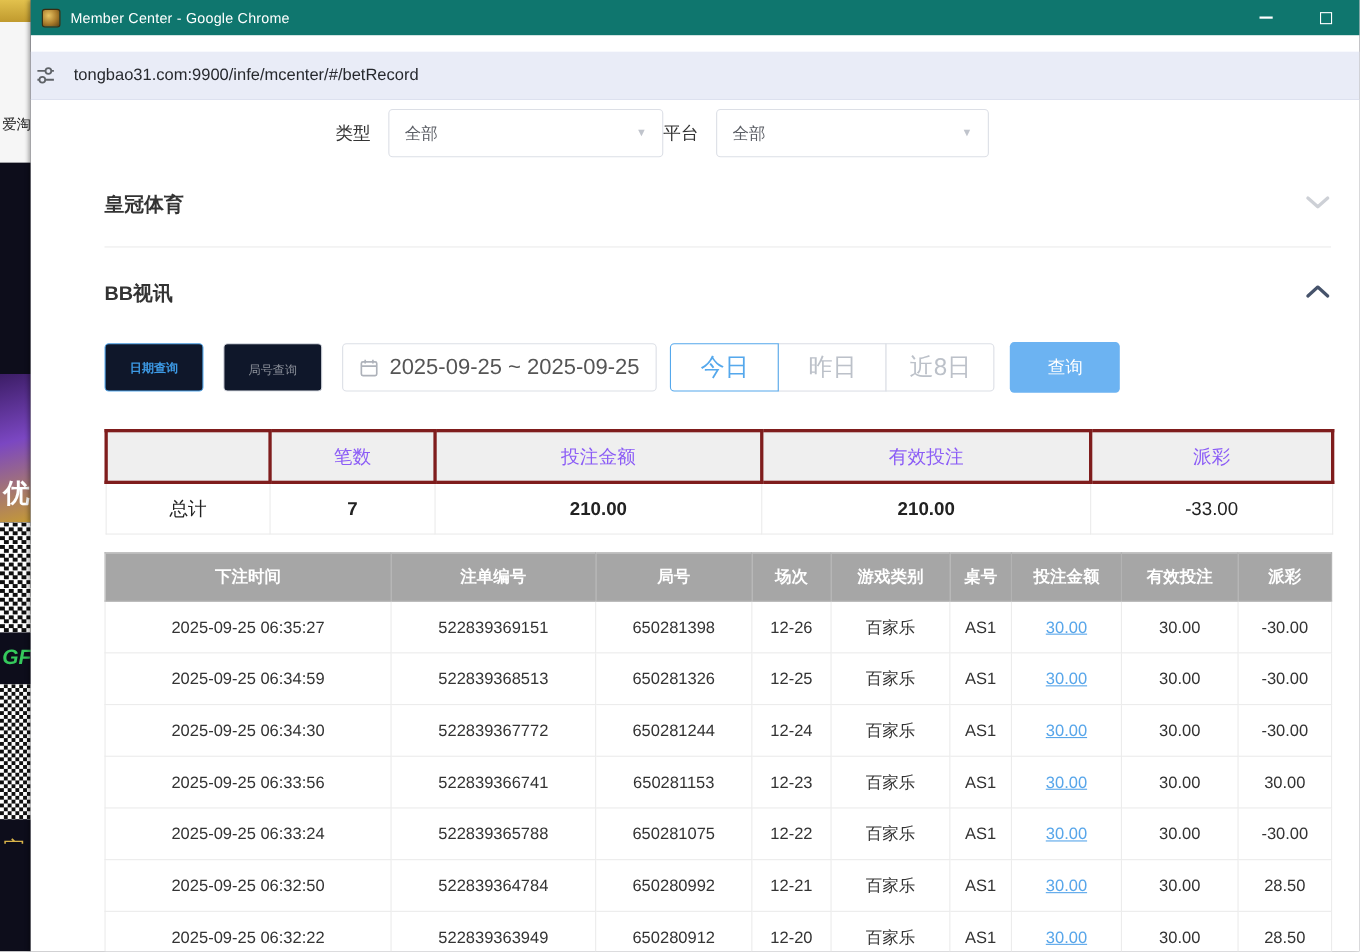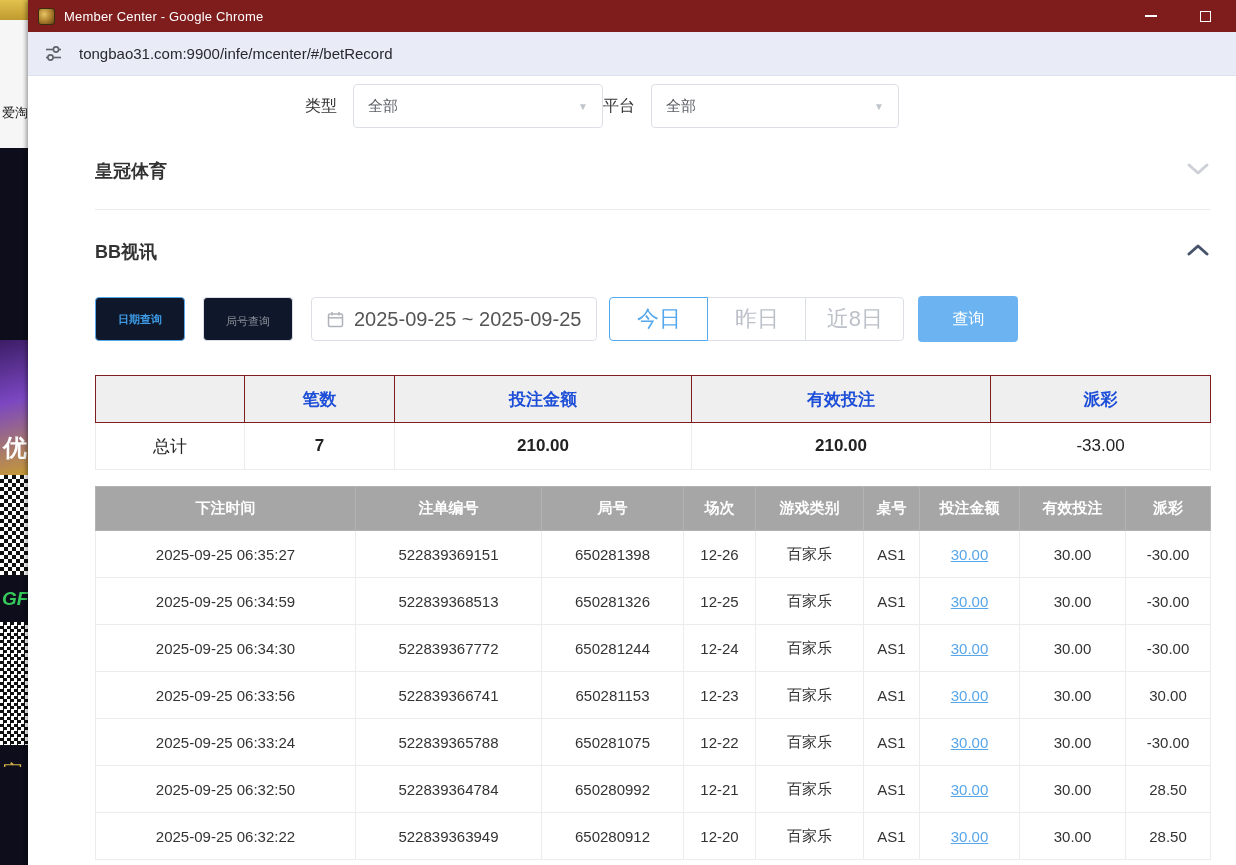--- a/index.html
+++ b/index.html
@@ -24,31 +24,31 @@
   .seg-qr2    { top:622px; height:123px; background-color:#fff;
                 background-image:conic-gradient(#101010 25%, #fff 0 50%, #101010 0 75%, #fff 0);
                 background-size:7px 7px; }
   .seg-bao    { top:745px; height:55px; background:#0d0d1b; color:#d9b44a; font-size:20px; display:flex; align-items:center; padding-left:3px; }
   .seg-purple { top:800px; height:65px; background:#7a2ed0; }
 
   
   .chrome-window { position:absolute; left:28px; top:0; width:1208px; height:865px; background:#fff;
                    box-shadow:-2px 0 4px rgba(0,0,0,.35); display:flex; flex-direction:column; }
 
-  .title-bar { height:32px; flex:0 0 32px; background:#7f1d1d; display:flex; align-items:center; padding:0 10px; }
+  .title-bar { height:32px; flex:0 0 32px; background:#0f766e; display:flex; align-items:center; padding:0 10px; }
   .app-icon { width:17px; height:17px; border-radius:3px; margin-right:9px;
               background:radial-gradient(circle at 35% 35%, #e8c463 0%, #a87b2b 55%, #5d4012 100%);
               border:1px solid #3a2c10; }
   .window-title { color:#fff; font-size:13px; letter-spacing:.2px; }
   .win-controls { margin-left:auto; display:flex; align-items:center; gap:40px; padding-right:14px; }
   .win-btn { background:transparent; border:none; cursor:pointer; display:flex; align-items:center; justify-content:center; width:14px; height:14px; }
   .glyph-min { display:block; width:12px; height:2px; background:#fff; }
   .glyph-max { display:block; width:11px; height:11px; border:1.5px solid #fff; }
 
-  .url-bar { height:44px; flex:0 0 44px; background:#e9ecf7; display:flex; align-items:center; padding:0 16px; border-bottom:1px solid #dde1ef; }
+  .url-bar { height:44px; flex:0 0 44px; background:#e9ecf7; display:flex; align-items:center; padding:0 4px; border-bottom:1px solid #dde1ef;margin-top:15px; }
   .tune-icon { margin-right:16px; display:flex; }
   .url-text { font-size:15px; color:#27292e; }
 
   
   .content { flex:1; background:#fff; padding:0 26px 0 67px; overflow:hidden; }
 
   .filter-row { display:flex; align-items:center; margin-top:7px; height:46px; padding-left:210px; }
   .filter-label { font-size:16px; color:#333; margin-right:16px; }
   .select { width:250px; height:44px; border:1px solid #dcdfe6; border-radius:4px; background:#fff;
             display:flex; align-items:center; justify-content:space-between; padding:0 14px;
@@ -72,21 +72,21 @@
   .seg-btn { height:44px; width:99px; background:#fff; border:1px solid #dcdfe6; color:#bcc1c9; font-size:22px; cursor:pointer; font-family:inherit; }
   .seg-btn + .seg-btn { margin-left:-1px; }
   .seg-btn:first-child { border-radius:4px 0 0 4px; }
   .seg-btn:last-child { border-radius:0 4px 4px 0; }
   .seg-btn.active { border-color:#55a8ec; color:#55a8ec; position:relative; z-index:1; }
   .btn.primary { background:#6cb3f2; color:#fff; border:none; width:100px; height:46px; font-size:16px; margin-left:14px; }
 
   table { border-collapse:collapse; width:100%; table-layout:fixed; }
 
   .summary-table { margin-top:33px; }
-  .summary-table th { background:#efefef; height:47px; font-size:17px; font-weight:bold; color:#1d4ed8; border:1px solid #7f1d1d; text-align:center; }
+  .summary-table th { background:#efefef; height:47px; font-size:17px; font-weight:normal; color:#8b5cf6; border:3px solid #7f1d1d; text-align:center; }
   .summary-table td { background:#fff; height:47px; font-size:17px; color:#222; border:1px solid #ececec; text-align:center; }
   .summary-table td.val { font-weight:bold; }
   .summary-table td.total-label { font-weight:normal; }
 
   .bet-table { margin-top:16px; }
   .bet-table th { background:#a6a6a6; color:#fff; height:44px; font-size:15px; font-weight:bold; text-align:center; border:1px solid #b3b3b3; }
   .bet-table td { background:#fff; height:47px; font-size:15px; color:#333; text-align:center; border:1px solid #ececec; }
   .bet-link { color:#58a6ea; text-decoration:underline; cursor:pointer; }
   .neg { color:#e85c5c; }
 </style>

